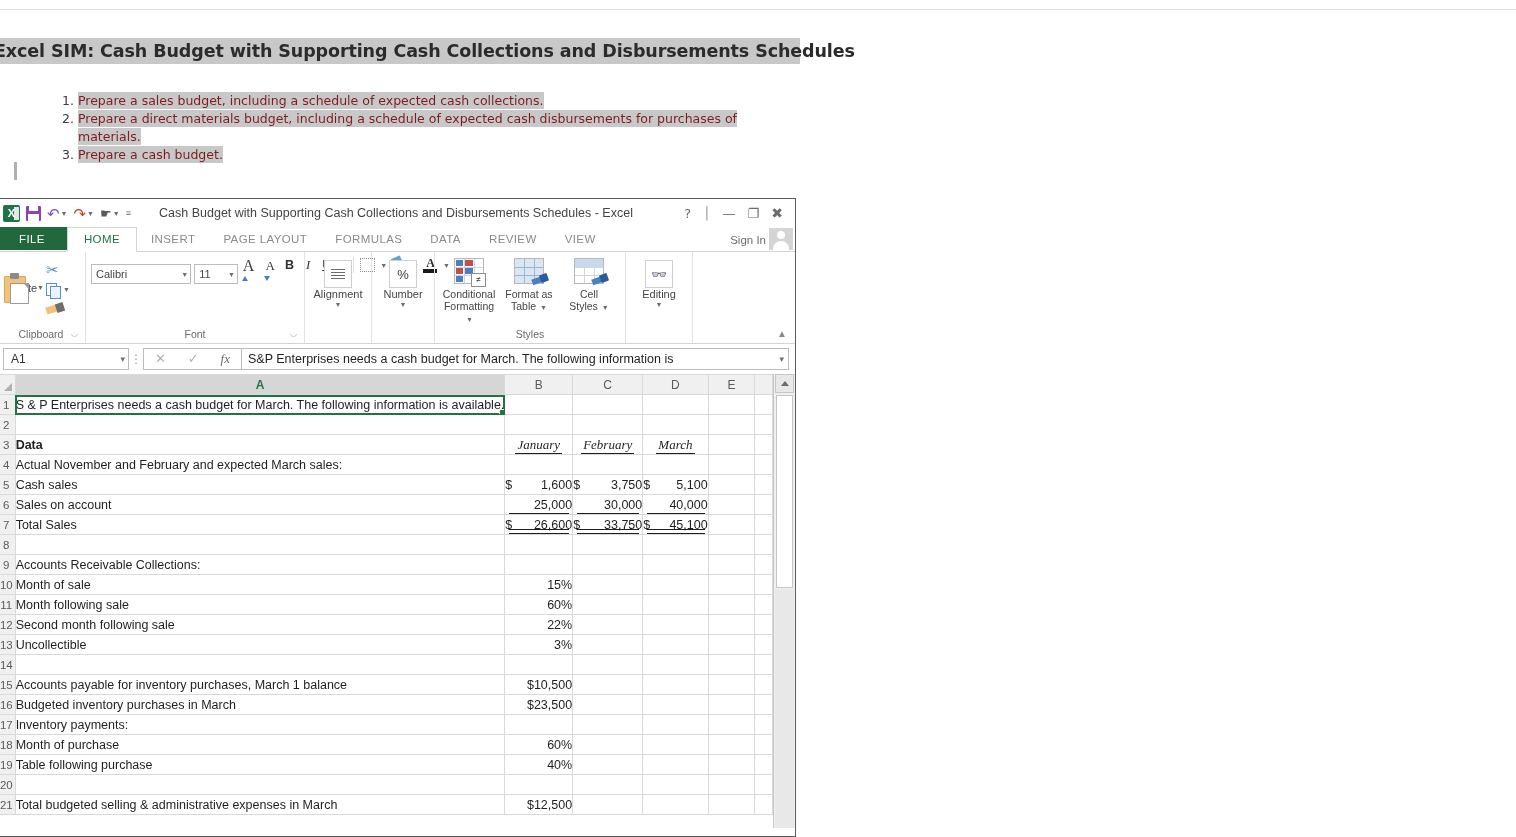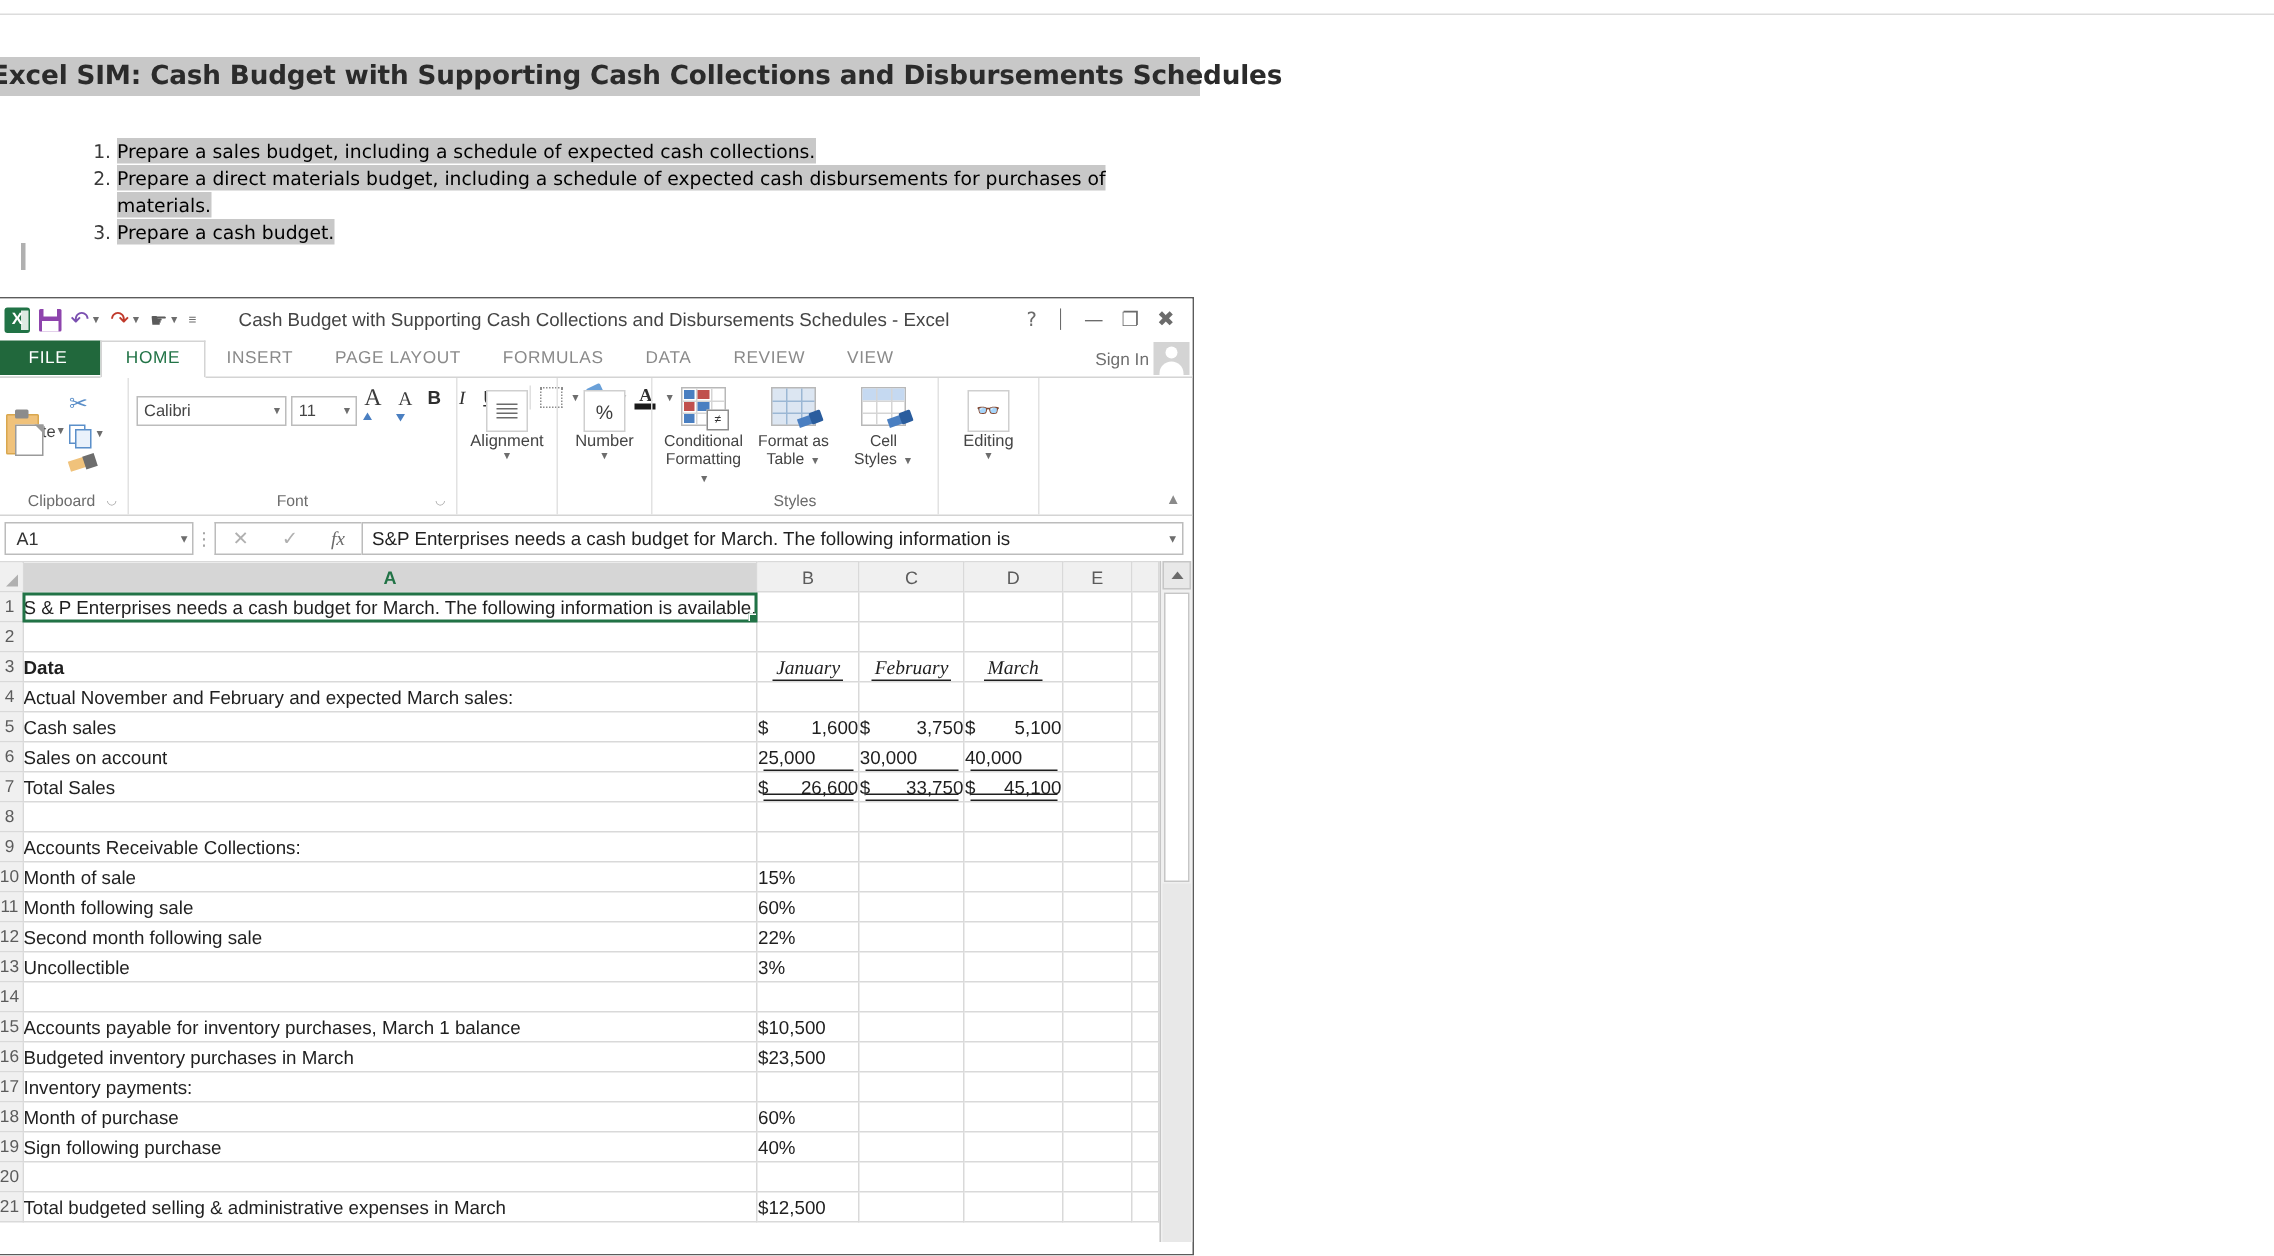--- a/index.html
+++ b/index.html
@@ -57,21 +57,21 @@
   #instructions li {
     font-family: "DejaVu Sans", sans-serif;
     font-size: 12.5px;
     color: #3a3a3a;
     line-height: 18px;
     margin: 0 0 0 0;
     padding: 0;
   }
   #instructions li span.hl {
     background: #c8c8c8;
-    color: #000000;
+    color: #7f1d1d;
     padding: 1px 0;
   }
   #text-caret {
     position: absolute;
     left: 14px;
     top: 162px;
     width: 3px;
     height: 18px;
     background: #b0b0b0;
   }
@@ -661,21 +661,21 @@
     vertical-align: middle;
   }
   .cA { width: 422px; }
   .cB { width: 80px; }
   .cC { width: 80px; }
   .cD { width: 76px; }
   .cE { width: 70px; }
   .cF { width: 28px; }
 
   td.ca { padding-left: 4px; text-align: left; vertical-align: middle;}
-  td.num { padding-right: 8px; vertical-align: middle;}
+  td.num { text-align: right; padding-right: 8px; vertical-align: middle;}
   td.bold { font-weight: bold; }
   td.indent { padding-left: 28px; }
   td.mhdr {
     text-align: center;
     font-style: italic;
     font-family: "Liberation Serif", serif;
     font-size: 13px;
     vertical-align: middle;
   }
   td.mhdr span.ul {
@@ -1251,21 +1251,21 @@
             <td class="ca indent">Month of purchase</td>
             <td class="num">60%</td>
             <td class="num"></td>
             <td class="num"></td>
             <td></td>
             <td></td>
           </tr>
 
           <tr>
             <td class="rowhead">19</td>
-            <td class="ca indent">Sign following purchase</td>
+            <td class="ca indent">Table following purchase</td>
             <td class="num">40%</td>
             <td class="num"></td>
             <td class="num"></td>
             <td></td>
             <td></td>
           </tr>
 
           <tr>
             <td class="rowhead">20</td>
             <td class="ca"></td>

